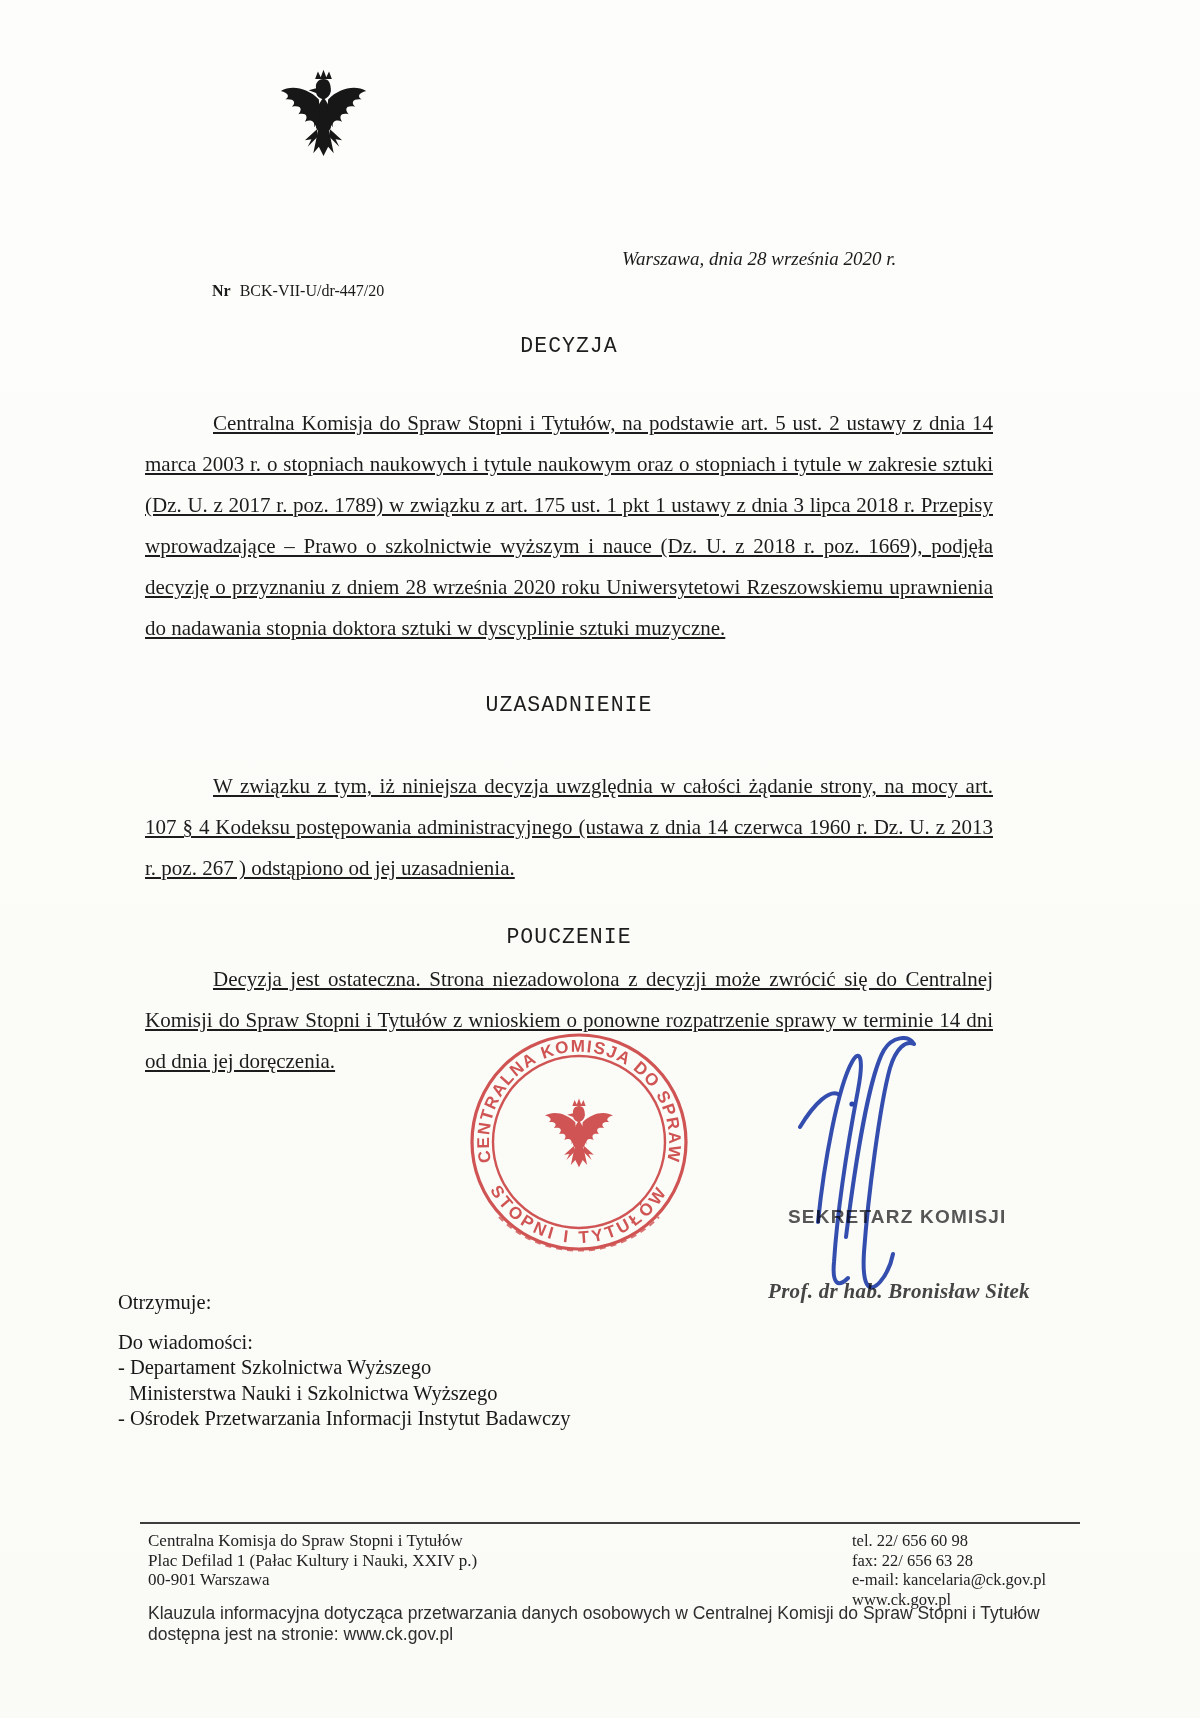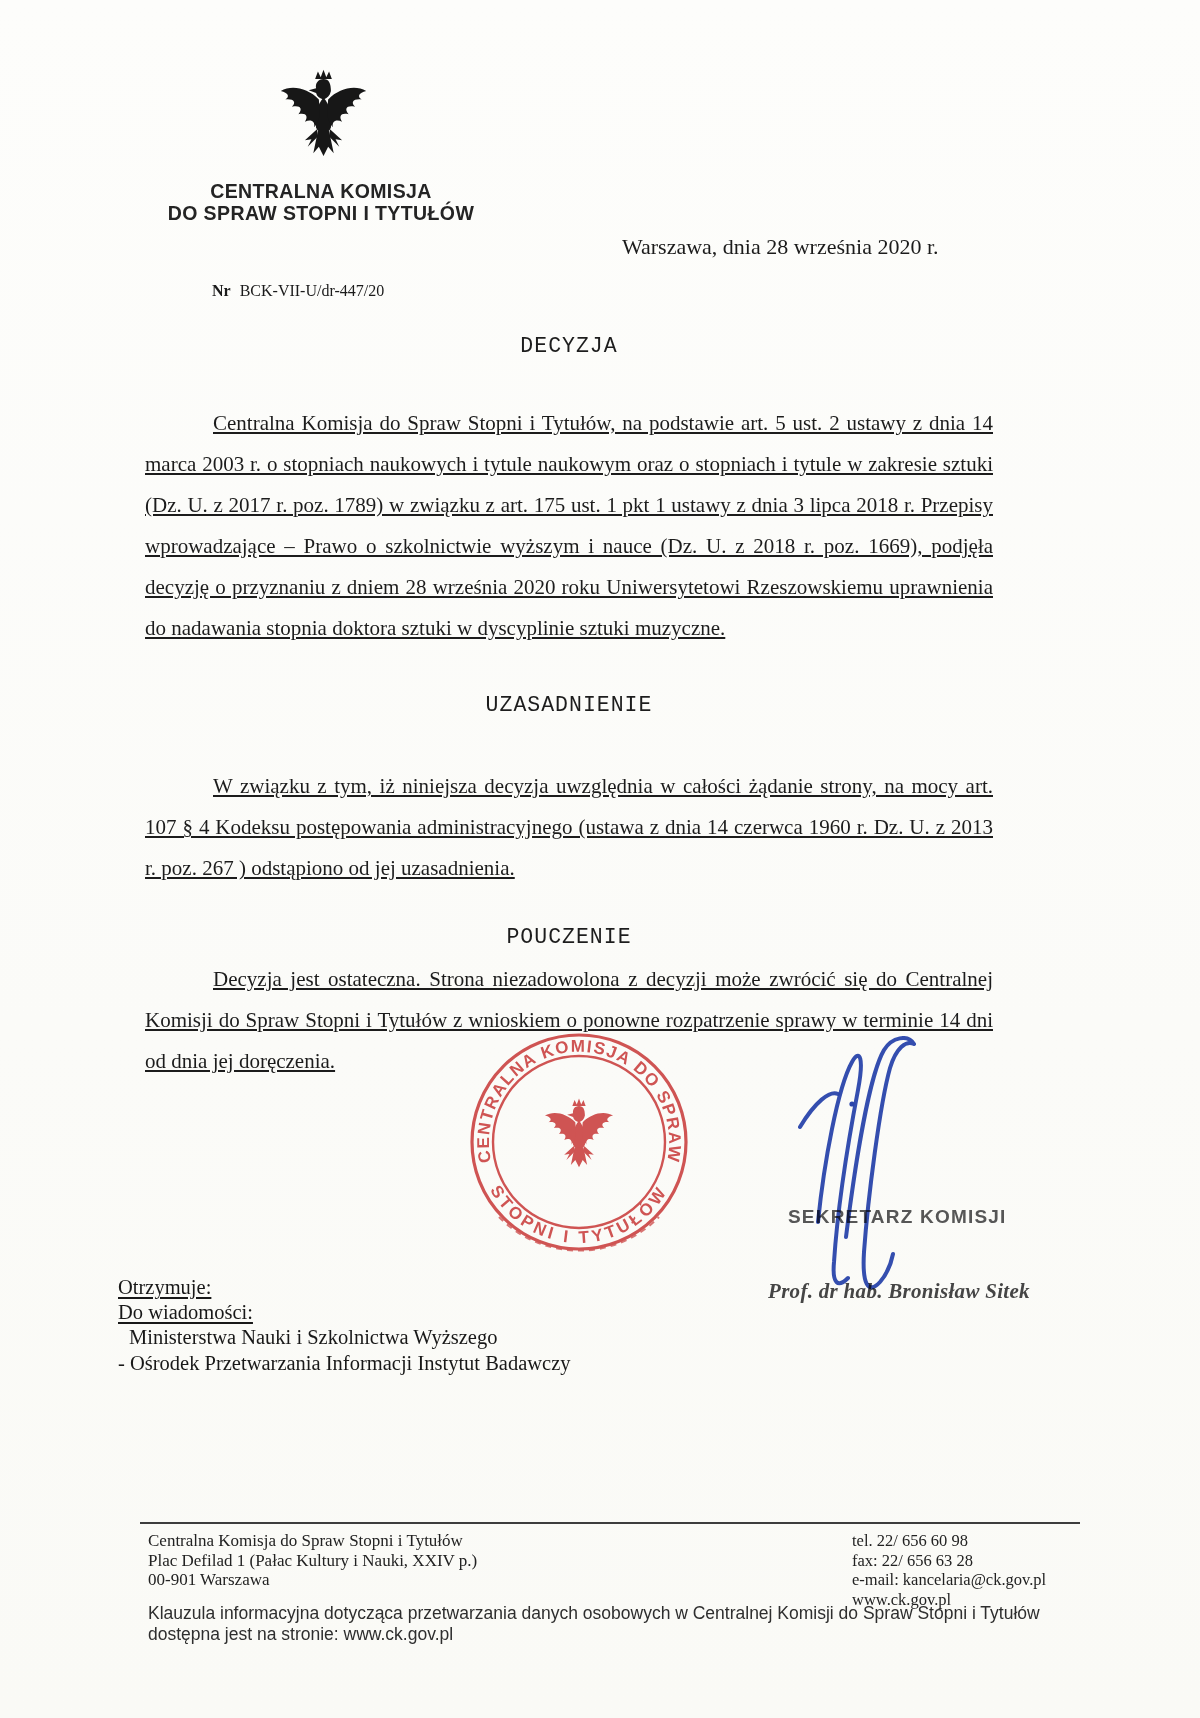--- a/index.html
+++ b/index.html
@@ -13,39 +13,39 @@
 
   .emblem { position:absolute; left:277px; top:66px; width:93px; height:104px; }
   .emblem svg { width:100%; height:100%; fill:#171717; }
 
   .org {
     position:absolute; left:156px; top:180px; width:330px; text-align:center;
     font-family:"Liberation Sans","DejaVu Sans",sans-serif; font-weight:700;
     font-size:19.5px; line-height:22px; color:#242424; letter-spacing:.4px;
   }
 
-  .date  { position:absolute; left:622px; top:234px; font-size:22px; }
+  .date  { position:absolute; left:622px; top:248px; font-size:19px;font-style:italic; }
   .ref   { position:absolute; left:212px; top:282px; font-size:16px; }
   .ref b { margin-right:9px; }
 
   .h { position:absolute; left:145px; width:848px; text-align:center; font-size:21.5px; letter-spacing:1px; color:#1d1d1d;font-family:Liberation Mono, monospace; }
   .title { top:334px; }
   .h1    { top:693px; }
   .h2    { top:925px; }
 
   .para {
     position:absolute; left:145px; width:848px; font-size:21px; line-height:41px;
     text-align:justify; text-indent:68px; color:#1c1c1c;text-decoration:underline;
   }
   .p1 { top:403px; }
   .p2 { top:766px; }
   .p3 { top:959px; }
 
   .dist { position:absolute; left:118px; top:1275px; font-size:20.5px; line-height:25.2px; color:#181818; }
-  .dist .u { text-decoration:underline; text-underline-offset:3px; }
+  .dist .u { text-underline-offset:3px;margin-top:15px; }
   .dist .ind { padding-left:11px; }
 
   .role {
     position:absolute; left:788px; top:1206px; font-family:"Liberation Sans","DejaVu Sans",sans-serif;
     font-size:19px; letter-spacing:1.2px; color:#565656; font-weight:600;
   }
   .signer {
     position:absolute; left:768px; top:1279px; font-style:italic; font-weight:700;
     font-size:21px; color:#454545; letter-spacing:.3px;
   }
@@ -86,41 +86,38 @@
       <path d="M43 68 L30 80 L37 79 L33 87 L44 76 Z"></path>
       <path d="M57 68 L70 80 L63 79 L67 87 L56 76 Z"></path>
     </symbol>
   </svg>
 
   <div class="emblem">
     <svg viewBox="0 0 100 112">
         <use href="#eagle"></use>
       </svg>
   </div>
-  <div class="org">
-    <div>CENTRALNA KOMISJA</div>
-    <div>DO SPRAW STOPNI I TYTUŁÓW</div>
-  </div>
 
   <div class="date">Warszawa, dnia 28 września 2020 r.</div>
 
   <div class="ref"><b>Nr</b><span>BCK-VII-U/dr-447/20</span></div>
 
   <div class="h title">DECYZJA</div>
   <p class="para p1">Centralna Komisja do Spraw Stopni i Tytułów, na podstawie art. 5 ust. 2 ustawy z dnia 14 marca 2003 r. o stopniach naukowych i tytule naukowym oraz o stopniach i tytule w zakresie sztuki (Dz. U. z 2017 r. poz. 1789) w związku z art. 175 ust. 1 pkt 1 ustawy z dnia 3 lipca 2018 r. Przepisy wprowadzające – Prawo o szkolnictwie wyższym i nauce (Dz. U. z 2018 r. poz. 1669), podjęła decyzję o przyznaniu z dniem 28 września 2020 roku Uniwersytetowi Rzeszowskiemu uprawnienia do nadawania stopnia doktora sztuki w dyscyplinie sztuki muzyczne.</p>
 
   <div class="h h1">UZASADNIENIE</div>
   <p class="para p2">W związku z tym, iż niniejsza decyzja uwzględnia w całości żądanie strony, na mocy art. 107 § 4 Kodeksu postępowania administracyjnego (ustawa z dnia 14 czerwca 1960 r. Dz. U. z 2013 r. poz. 267 ) odstąpiono od jej uzasadnienia.</p>
 
   <div class="h h2">POUCZENIE</div>
   <p class="para p3">Decyzja jest ostateczna. Strona niezadowolona z decyzji może zwrócić się do Centralnej Komisji do Spraw Stopni i Tytułów z wnioskiem o ponowne rozpatrzenie sprawy w terminie 14 dni od dnia jej doręczenia.</p>
 
   <div class="dist">
     <div class="u">Otrzymuje:</div>
     <div class="u">Do wiadomości:</div>
+    <div>- Departament Szkolnictwa Wyższego</div>
     <div class="ind">Ministerstwa Nauki i Szkolnictwa Wyższego</div>
     <div>- Ośrodek Przetwarzania Informacji Instytut Badawczy</div>
   </div>
 
   <div class="role">SEKRETARZ KOMISJI</div>
   <div class="signer">Prof. dr hab. Bronisław Sitek</div>
   <svg class="sig" viewBox="0 0 170 285">
     <path d="M40 95 C55 70 70 58 78 62"></path>
     <circle cx="92" cy="72" r="2.6"></circle>
     <path d="M58 190 C64 130 78 55 92 30 C100 16 104 26 98 58 C90 100 78 170 74 230 C72 252 78 256 88 246"></path>

